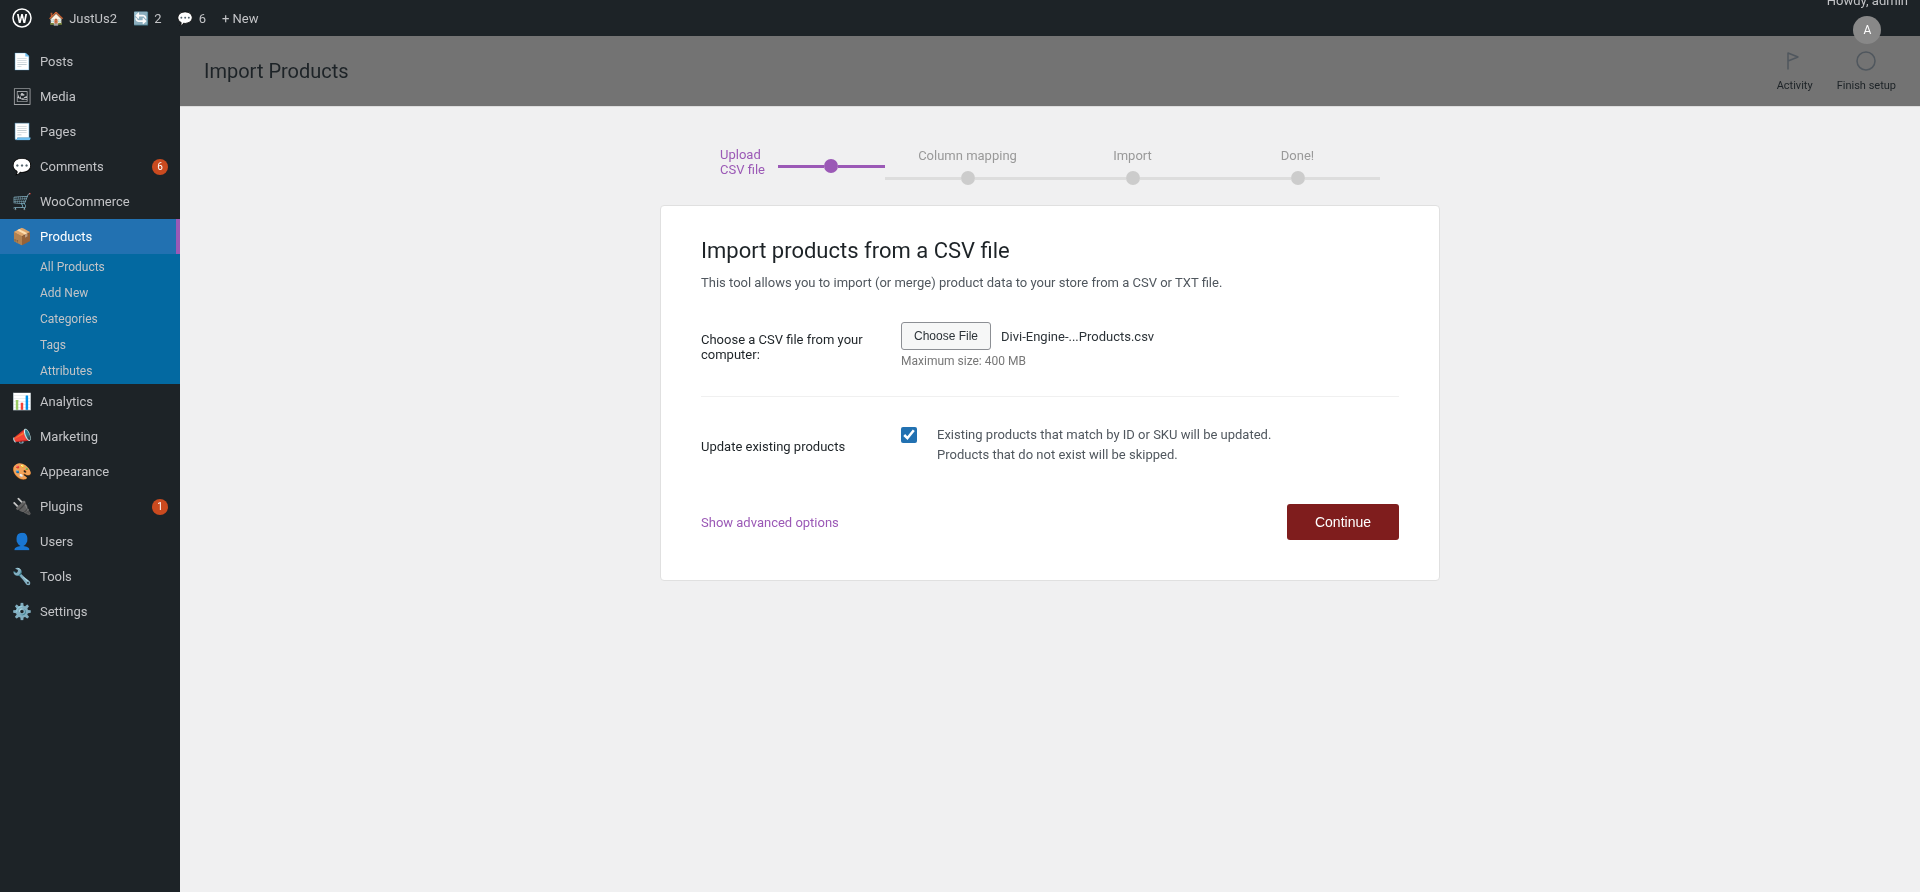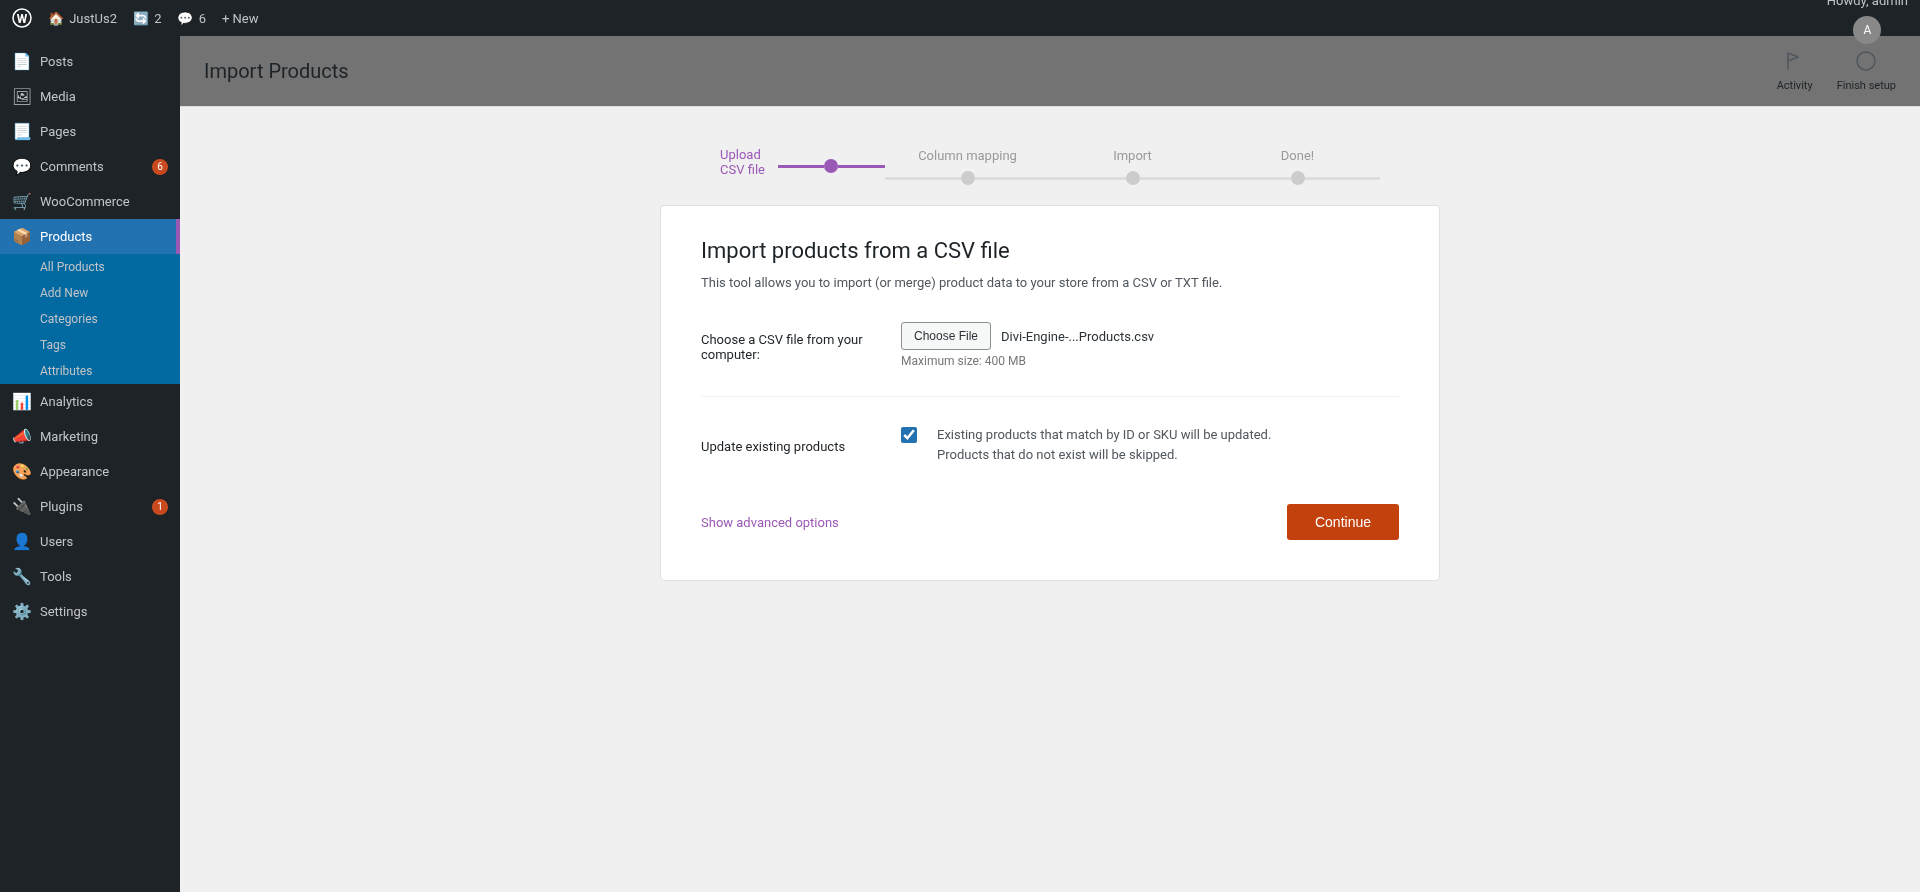--- a/index.html
+++ b/index.html
@@ -135,21 +135,21 @@
 
     .card-footer {
       display: flex;
       align-items: center;
       justify-content: space-between;
       margin-top: 8px;
     }
     .show-advanced { color: #9b59b6; font-size: 13px; text-decoration: none; cursor: pointer; }
 
     .continue-btn {
-      background: #c2410c;
+      background: #7f1d1d;
       color: #fff;
       border: none;
       padding: 10px 28px;
       font-size: 14px;
       border-radius: 3px;
       cursor: pointer;
       font-weight: 500;
     }
   </style>
 </head>

